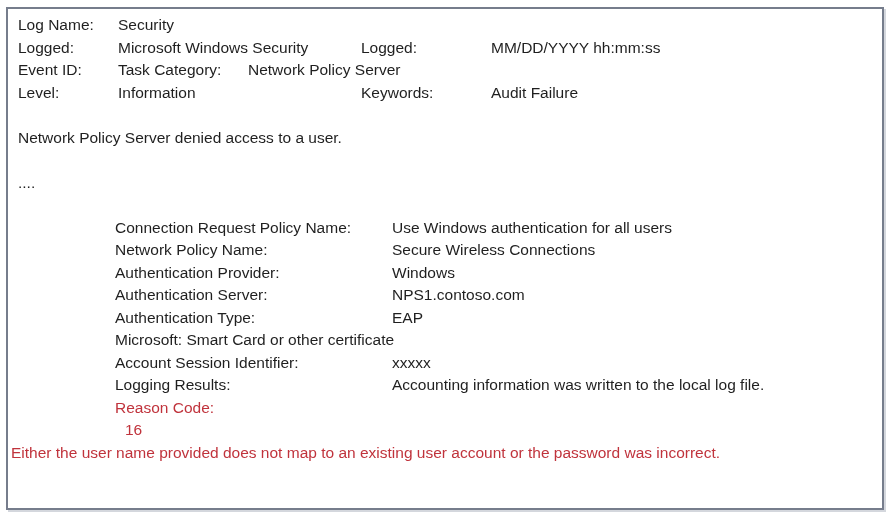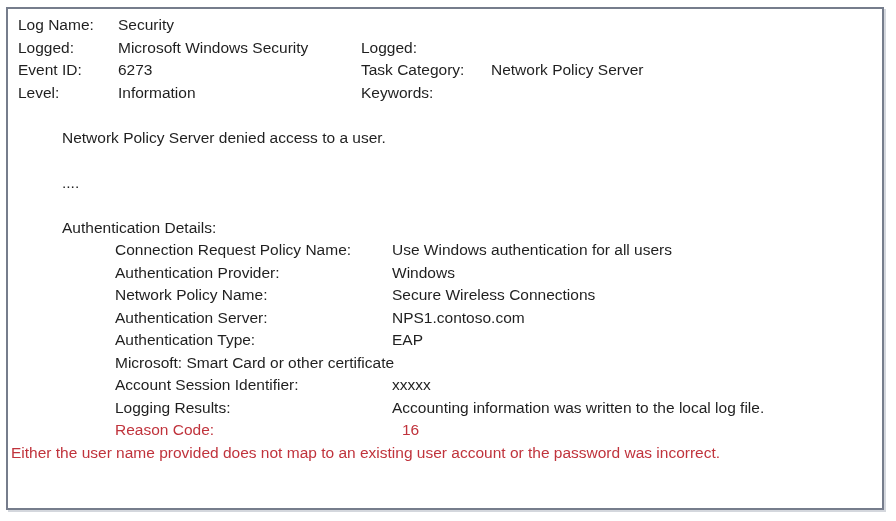--- a/index.html
+++ b/index.html
@@ -20,73 +20,73 @@
     line-height: 22.5px;
     color: var(--color-text, #1f1f1f);
     overflow: hidden;
   }
   .hrow { display: flex; white-space: nowrap; }
   .hlabel  { width: 100px; flex: 0 0 auto; }
   .hvalue  { width: 243px; flex: 0 0 auto; }
   .hlabel2 { width: 130px; flex: 0 0 auto; }
   .hvalue2 { flex: 1 1 auto; }
   .sp { height: 22.5px; }
-  .para { white-space: nowrap; margin-left: 44px; }
+  .para { white-space: nowrap; }
   .drow { display: flex; padding-left: 97px; white-space: nowrap; }
   .dlabel { width: 277px; flex: 0 0 auto; }
   .dvalue { flex: 1 1 auto; }
-  .red { color: var(--color-red, #c0333c); }
+  .red { color: var(--color-red, #c0333c); flex-direction: column; }
   .drow.red .dvalue { padding-left: 10px; }
   .footer { margin-left: -7px; white-space: nowrap; }
 </style>
 </head>
 <body>
 
 <div class="page">
   <div class="panel">
 
     <div class="hrow">
       <span class="hlabel">Log Name:</span>
       <span class="hvalue">Security</span>
     </div>
     <div class="hrow">
       <span class="hlabel">Logged:</span>
       <span class="hvalue">Microsoft Windows Security</span>
       <span class="hlabel2">Logged:</span>
+      <span class="hvalue2">MM/DD/YYYY hh:mm:ss</span>
     </div>
     <div class="hrow">
       <span class="hlabel">Event ID:</span>
-      <span class="hvalue">6273</span>
       <span class="hlabel2">Task Category:</span>
       <span class="hvalue2">Network Policy Server</span>
     </div>
     <div class="hrow">
       <span class="hlabel">Level:</span>
       <span class="hvalue">Information</span>
       <span class="hlabel2">Keywords:</span>
+      <span class="hvalue2">Audit Failure</span>
     </div>
 
     <div class="sp"></div>
     <div class="para">Network Policy Server denied access to a user.</div>
     <div class="sp"></div>
     <div class="para">....</div>
     <div class="sp"></div>
-    <div class="para">Authentication Details:</div>
 
     <div class="drow">
       <span class="dlabel">Connection Request Policy Name:</span>
       <span class="dvalue">Use Windows authentication for all users</span>
     </div>
     <div class="drow">
+      <span class="dlabel">Network Policy Name:</span>
+      <span class="dvalue">Secure Wireless Connections</span>
+    </div>
+    <div class="drow">
       <span class="dlabel">Authentication Provider:</span>
       <span class="dvalue">Windows</span>
-    </div>
-    <div class="drow">
-      <span class="dlabel">Network Policy Name:</span>
-      <span class="dvalue">Secure Wireless Connections</span>
     </div>
     <div class="drow">
       <span class="dlabel">Authentication Server:</span>
       <span class="dvalue">NPS1.contoso.com</span>
     </div>
     <div class="drow">
       <span class="dlabel">Authentication Type:</span>
       <span class="dvalue">EAP</span>
     </div>
     <div class="drow">

